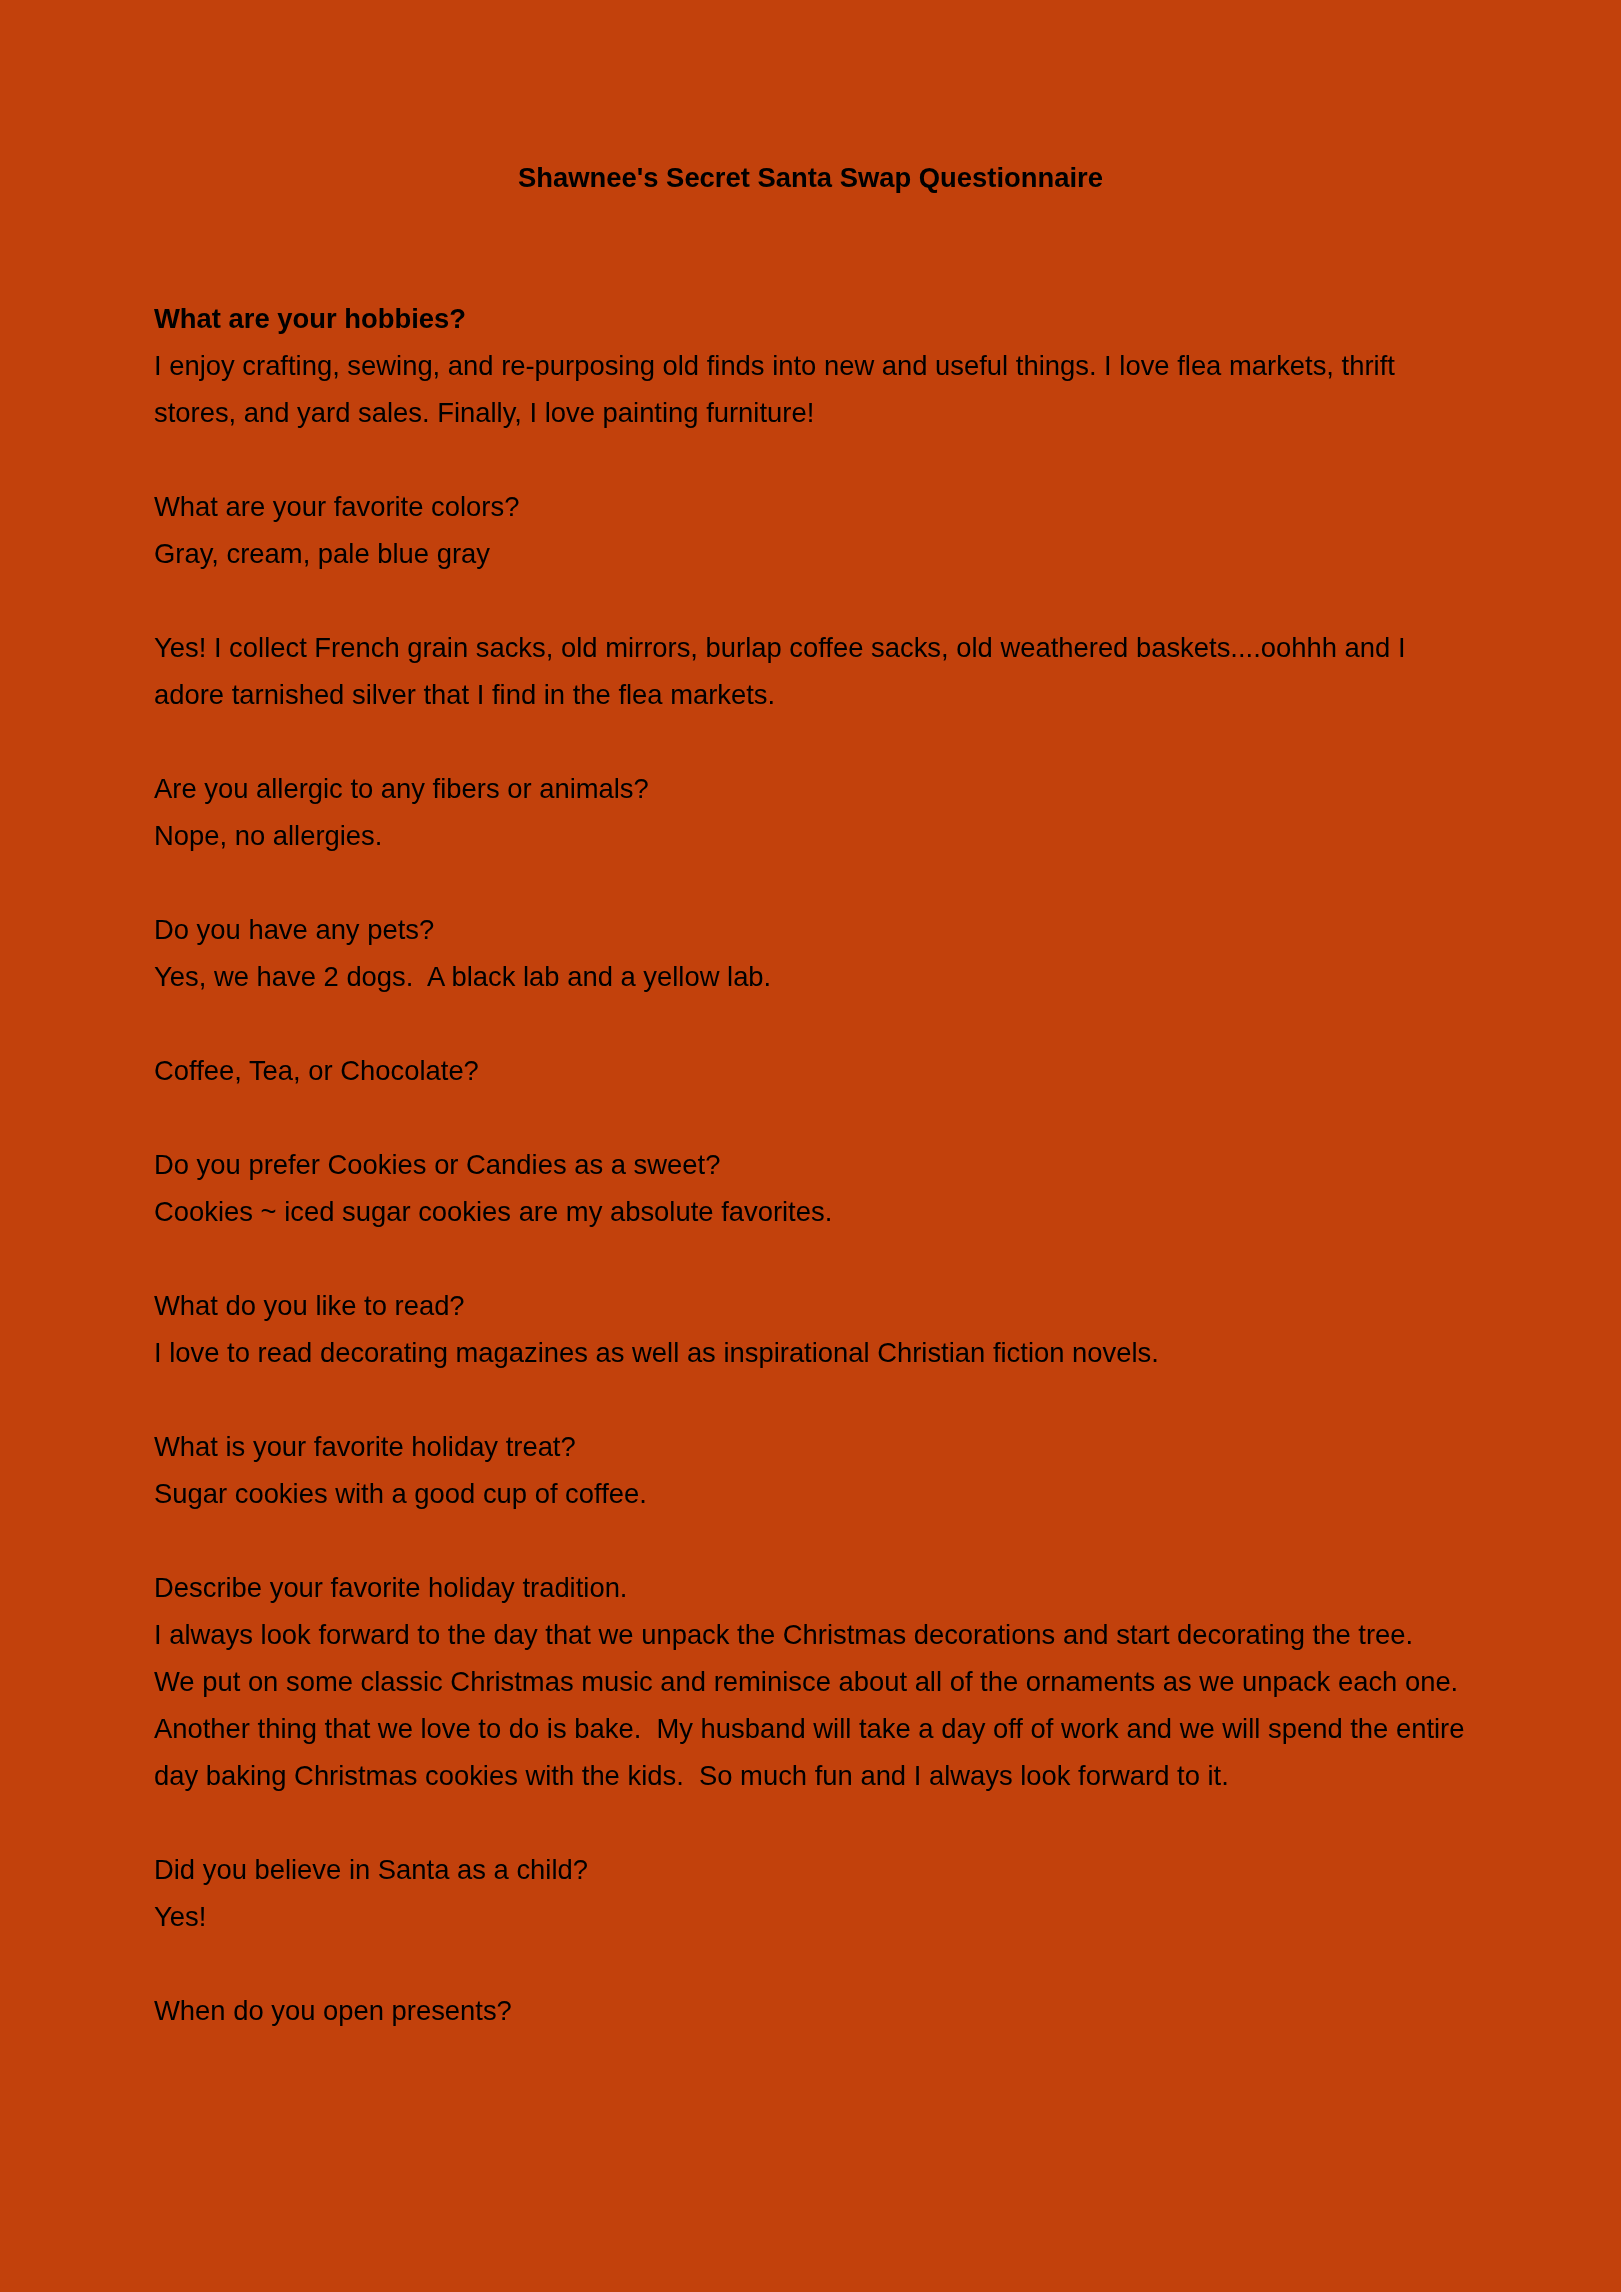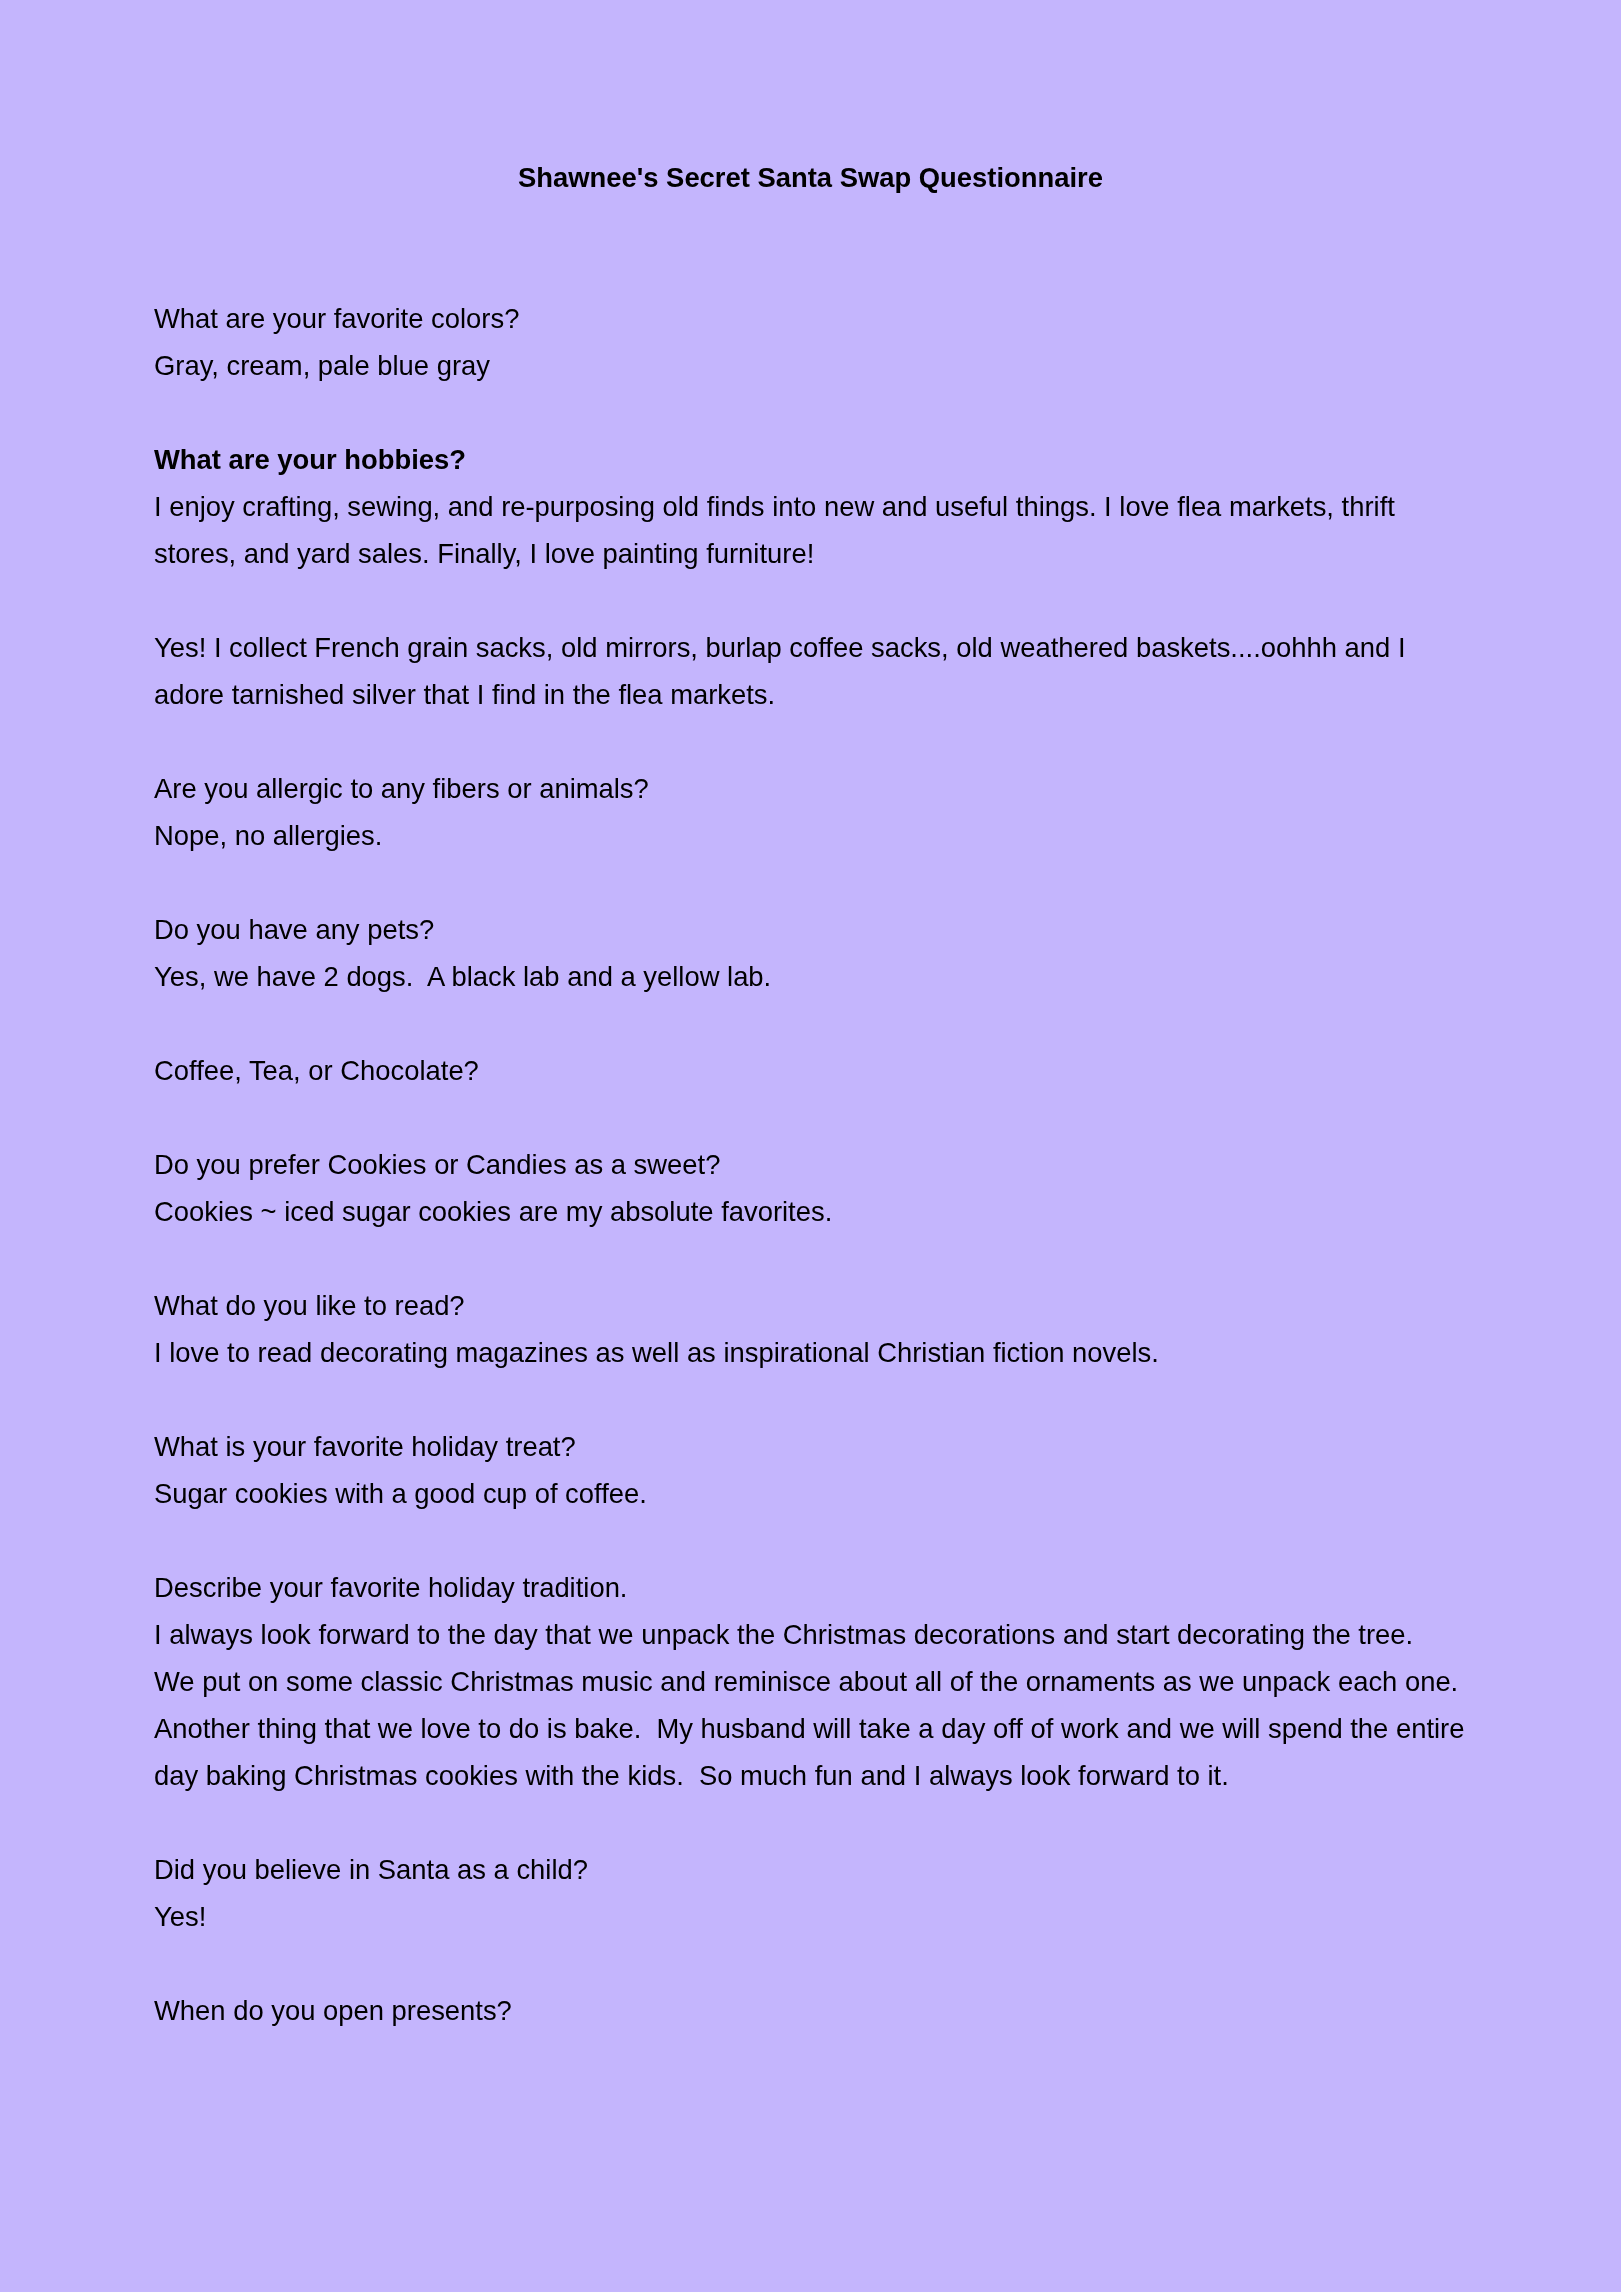--- a/index.html
+++ b/index.html
@@ -6,21 +6,21 @@
     margin: 0;
     padding: 0;
     background: #ffffff;
   }
   .page {
     position: relative;
     width: 1621px;
     height: 2293px;
     box-sizing: border-box;
     padding: 154px 154px 154px 154px;
-    background: #c4b5fd;
+    background: #c2410c;
     color: #000000;
     font-family: "Liberation Sans", "DejaVu Sans", sans-serif;
     font-size: 27.4px;
     line-height: 47px;
     overflow: hidden;
   }
   .doc-title {
     margin: 0 0 94px 0;
     font-size: 27.4px;
     font-weight: bold;
@@ -40,27 +40,27 @@
     font-weight: bold;
   }
 </style>
 </head>
 <body>
 
 <div class="page">
   <h1 class="doc-title">Shawnee's Secret Santa Swap Questionnaire</h1>
   <div id="qa-container">
   <section class="qa-block">
-    <div class="question">What are your favorite colors?</div>
-    <div class="answer">Gray, cream, pale blue gray</div>
+    <div class="question bold">What are your hobbies?</div>
+    <div class="answer">I enjoy crafting, sewing, and re-purposing old finds into new and useful things. I love flea markets, thrift stores, and yard sales. Finally, I love painting furniture!</div>
   </section>
 
   <section class="qa-block">
-    <div class="question bold">What are your hobbies?</div>
-    <div class="answer">I enjoy crafting, sewing, and re-purposing old finds into new and useful things. I love flea markets, thrift stores, and yard sales. Finally, I love painting furniture!</div>
+    <div class="question">What are your favorite colors?</div>
+    <div class="answer">Gray, cream, pale blue gray</div>
   </section>
 
   <section class="qa-block">
     <div class="answer">Yes! I collect French grain sacks, old mirrors, burlap coffee sacks, old weathered baskets....oohhh and I adore tarnished silver that I find in the flea markets.</div>
   </section>
 
   <section class="qa-block">
     <div class="question">Are you allergic to any fibers or animals?</div>
     <div class="answer">Nope, no allergies.</div>
   </section>

